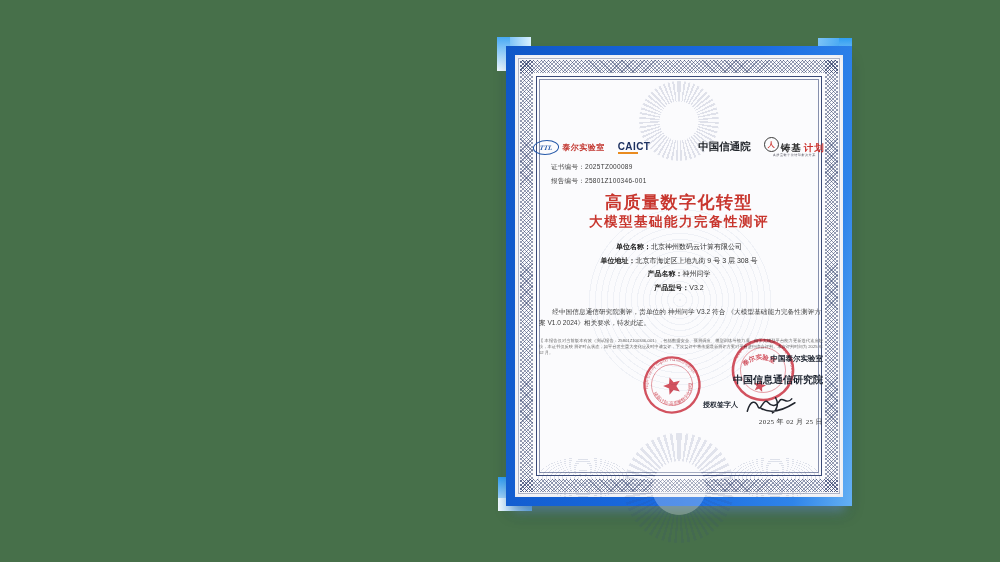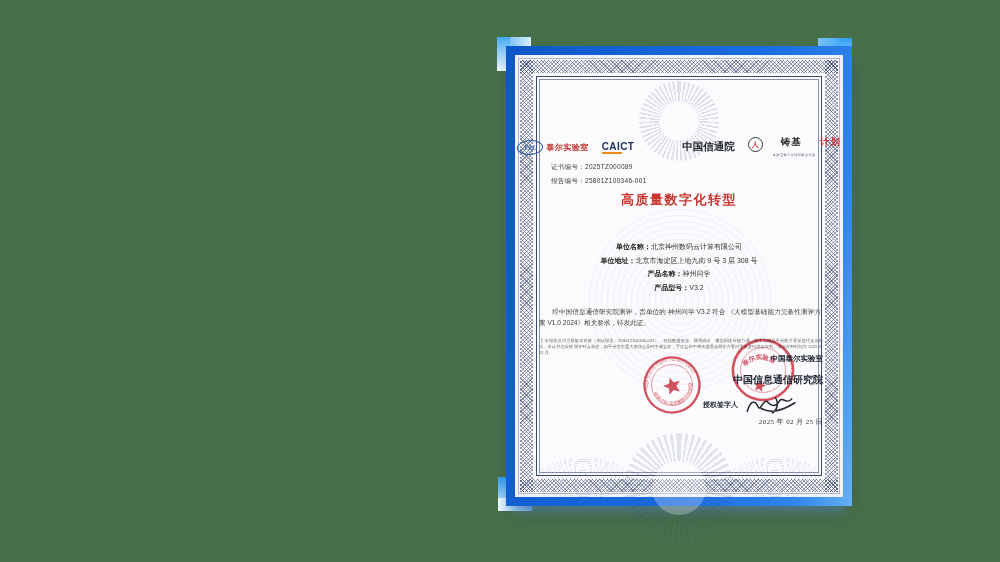--- a/index.html
+++ b/index.html
@@ -58,33 +58,33 @@
   .logos{position:absolute;left:0;top:82px;width:100%;display:flex;justify-content:center;align-items:center;gap:13px;}
   .logo-ttl{display:flex;align-items:center;gap:3px;}
   .ttl-oval{display:inline-flex;align-items:center;justify-content:center;width:24px;height:13px;
     border:1.5px solid #2458a8;border-radius:50%;color:#2458a8;font:italic 700 7px "Liberation Serif","DejaVu Serif",serif;transform:skewX(-8deg);}
   .ttl-name{color:#c2342d;font:700 8px "Liberation Serif","DejaVu Serif",serif;letter-spacing:.5px;}
   .logo-caict{display:flex;align-items:baseline;gap:4px;}
   .caict-abbr{position:relative;color:#1d3161;font-weight:800;font-size:10px;letter-spacing:.4px;}
   .caict-abbr::after{content:"";position:absolute;left:0;bottom:-2px;width:62%;height:2px;background:#e98b1f;}
   .caict-name{color:#20242a;font-weight:700;font-size:10.5px;margin-left:44px;}
   .logo-zhuji{display:flex;flex-direction:column;align-items:center;line-height:1;}
-  .zhuji-row{display:flex;align-items:flex-start;gap:18px;}
+  .zhuji-row{display:flex;align-items:flex-end;gap:2px;}
   .zhuji-mark{display:inline-flex;align-items:center;justify-content:center;width:13px;height:13px;border:1.2px solid #3a3a3a;
     border-radius:50%;color:#cc2f2a;font-size:7px;font-weight:700;}
   .zhuji-black{color:#2b2b2b;font-weight:800;font-size:9.5px;letter-spacing:1px;}
   .zhuji-red{color:#cc2f2a;font-weight:800;font-size:9.5px;letter-spacing:1px;}
   .zhuji-tagline{margin-top:2px;font-size:3.2px;color:#5a5a66;letter-spacing:.4px;}
 
   .numline{position:absolute;left:36px;font-size:6.5px;color:#3a3a3a;letter-spacing:.3px;}
   .numline .lab{color:#444;}
   .num1{top:108px;}  .num2{top:122px;}
 
   .title1,.title2{position:absolute;width:100%;text-align:center;color:#c8362e;font-weight:800;letter-spacing:1.5px;}
-  .title1{top:136px;font-size:13px;}
+  .title1{top:136px;font-size:17px;}
   .title2{top:158px;font-size:13.5px;}
 
   .fields{position:absolute;top:185px;width:100%;text-align:center;}
   .field{font-size:7px;line-height:13.5px;color:#333;}
   .field b{color:#222;}
 
   .para{position:absolute;left:24px;top:252px;width:282px;margin:0;font-size:6.6px;line-height:10.5px;
     color:#3b3b3b;text-align:justify;text-indent:2em;}
   .footnote{position:absolute;left:24px;top:283px;width:284px;margin:0;font-size:4.2px;line-height:6.2px;color:#666;text-align:justify;}
 
@@ -166,20 +166,21 @@
           </div>
 
           <div class="numline num1">
             <span class="lab">证书编号：</span><span>2025TZ000089</span>
           </div>
           <div class="numline num2">
             <span class="lab">报告编号：</span><span>25801Z100346-001</span>
           </div>
 
           <div class="title1">高质量数字化转型</div>
+          <div class="title2">大模型基础能力完备性测评</div>
 
           <div class="fields">
             <div class="field"><b>单位名称：</b><span>北京神州数码云计算有限公司</span></div>
             <div class="field"><b>单位地址：</b><span>北京市海淀区上地九街 9 号 3 层 308 号</span></div>
             <div class="field"><b>产品名称：</b><span>神州问学</span></div>
             <div class="field"><b>产品型号：</b><span>V3.2</span></div>
           </div>
 
           <p class="para">经中国信息通信研究院测评，贵单位的 神州问学 V3.2 符合 《大模型基础能力完备性测评方案 V1.0 2024》相关要求，特发此证。</p>
 

